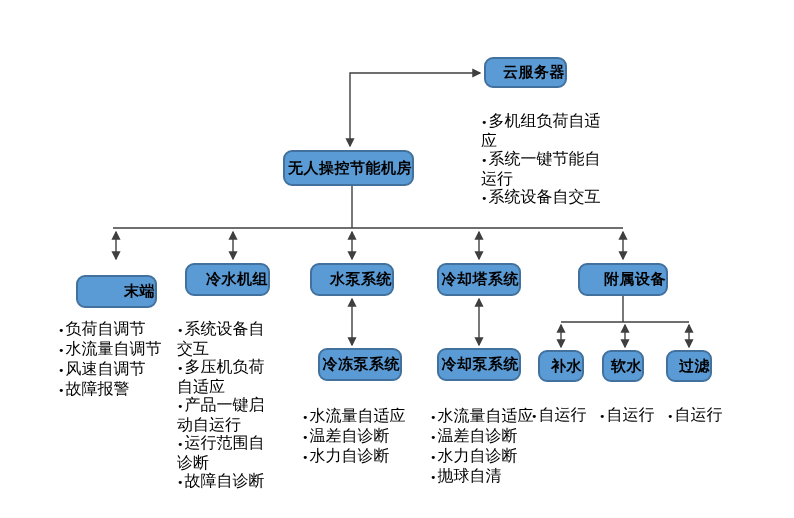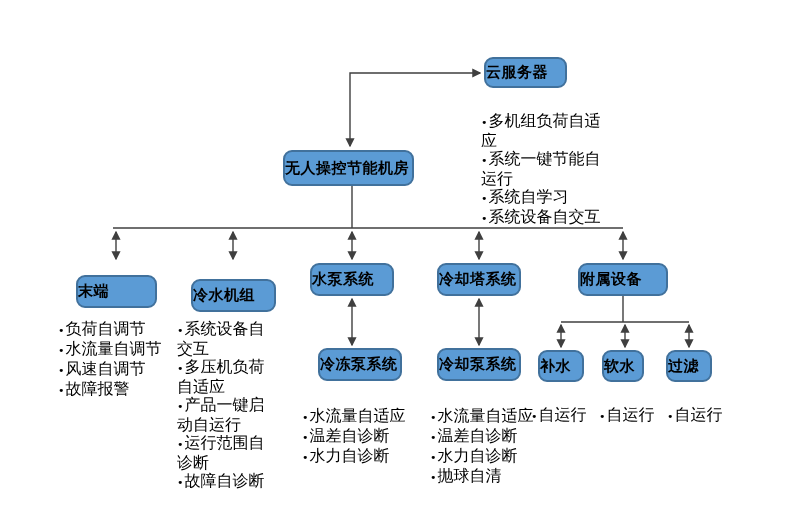--- a/index.html
+++ b/index.html
@@ -18,21 +18,21 @@
     font-family:"DejaVu Sans","Liberation Sans",sans-serif;
   }
   .wires{position:absolute;left:0;top:0;width:794px;height:518px;}
   .wires line,.wires polyline{stroke:var(--line);stroke-width:1.4;fill:none;}
   .wires .ah{fill:var(--line);}
   .node{
     position:absolute;
     background:var(--node-fill);
     border:2px solid var(--node-border);
     border-radius:9px;
-    display:flex;align-items:center;justify-content:flex-start;
+    display:flex;align-items:center;justify-content:flex-end;
     font-weight:bold;
     font-size:15px;
     color:var(--text);
     letter-spacing:0.5px;
     box-sizing:border-box;
     white-space:nowrap;
   }
   .bullets{
     position:absolute;
     font-size:16px;
@@ -116,21 +116,21 @@
   </div>
 
   <div class="node" style="left:283px;top:150px;width:131px;height:36px;">
     <span>无人操控节能机房</span>
   </div>
 
   <div class="node" style="left:76px;top:275px;width:81px;height:33px;">
     <span>末端</span>
   </div>
 
-  <div class="node" style="left:191px;top:263px;width:85px;height:33px;margin-top:16px;">
+  <div class="node" style="left:185px;top:263px;width:85px;height:33px;">
     <span>冷水机组</span>
   </div>
 
   <div class="node" style="left:310px;top:263px;width:84px;height:33px;">
     <span>水泵系统</span>
   </div>
 
   <div class="node" style="left:437px;top:263px;width:84px;height:33px;">
     <span>冷却塔系统</span>
   </div>
@@ -155,21 +155,20 @@
     <span>软水</span>
   </div>
 
   <div class="node" style="left:666px;top:350px;width:46px;height:32px;">
     <span>过滤</span>
   </div>
 
   <div class="bullets" style="left:481px;top:104px;width:132px;">
     <div class="bullet">多机组负荷自适应</div>
     <div class="bullet">系统一键节能自运行</div>
-    <div class="bullet">系统自学习</div>
     <div class="bullet">系统设备自交互</div>
   </div>
 
   <div class="bullets" style="left:58px;top:312px;width:112px;">
     <div class="bullet">负荷自调节</div>
     <div class="bullet">水流量自调节</div>
     <div class="bullet">风速自调节</div>
     <div class="bullet">故障报警</div>
   </div>
 

